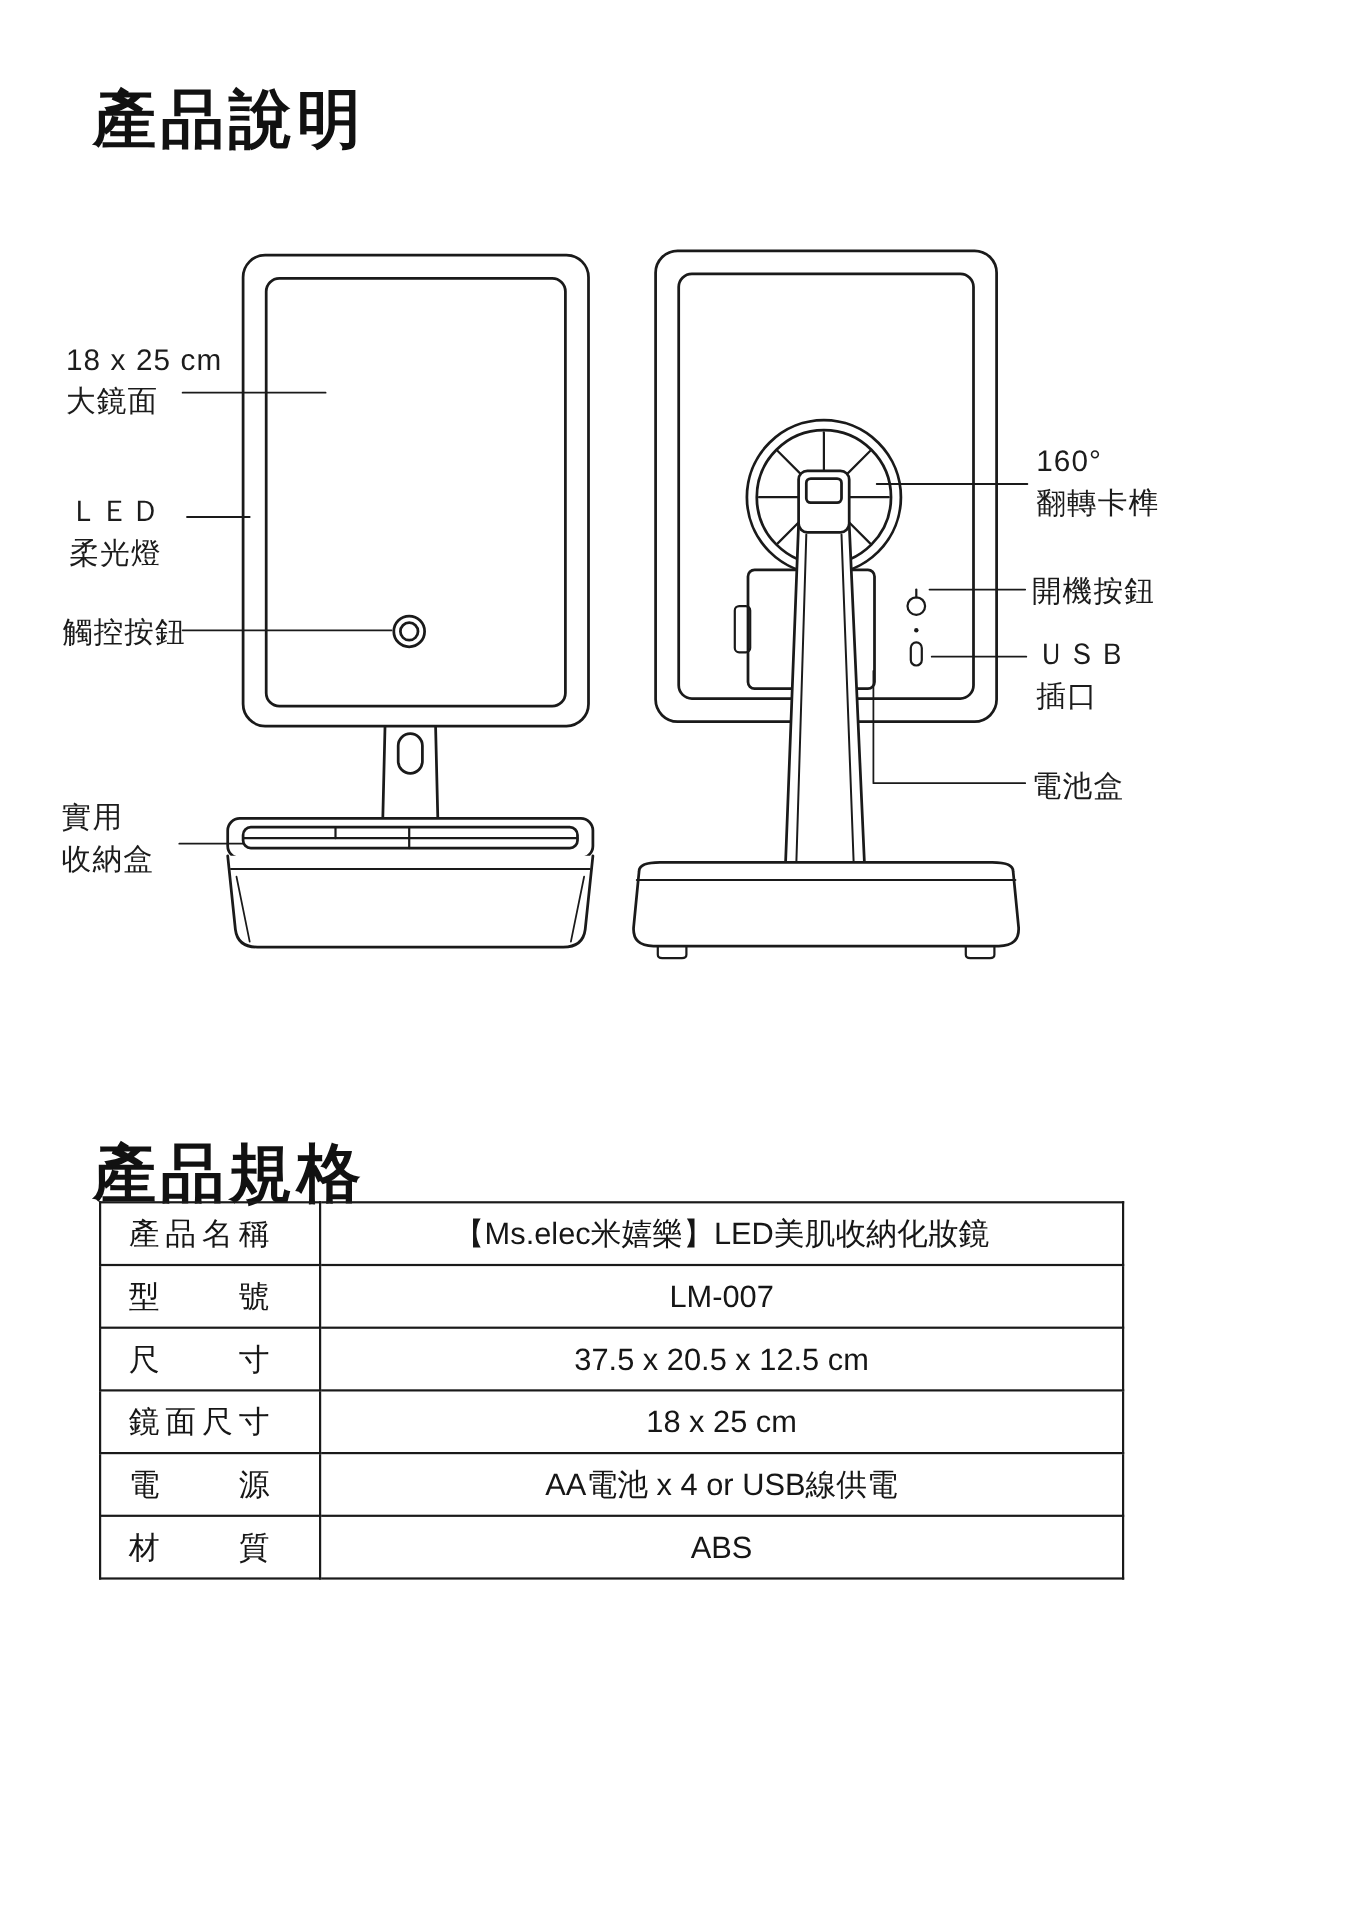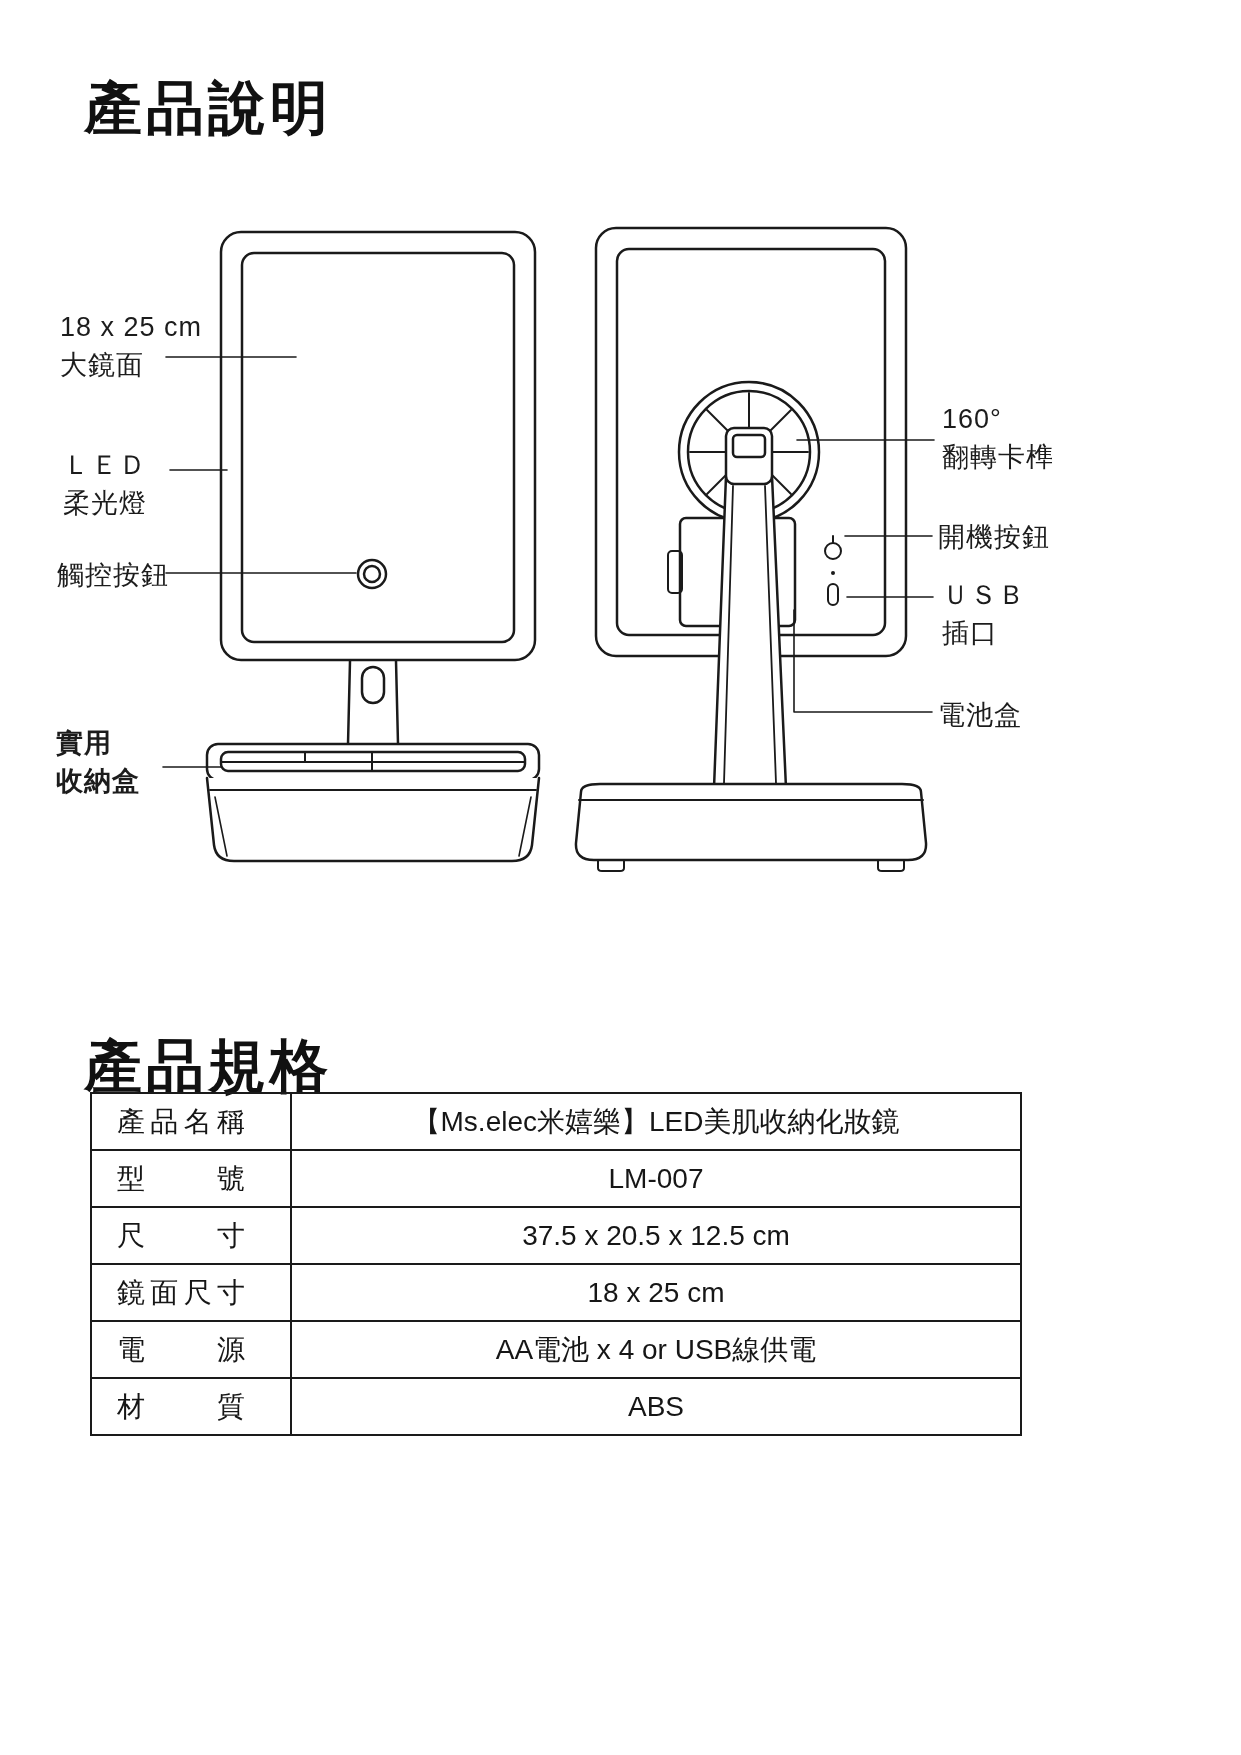--- a/index.html
+++ b/index.html
@@ -35,21 +35,21 @@
     position: absolute;
     font-size: 27px;
     line-height: 38px;
     color: #1c1c1c;
     letter-spacing: 1px;
     white-space: nowrap;
   }
   #callout-mirror-size { left: 60px;  top: 308px; }
   #callout-led         { left: 63px;  top: 446px; }
   #callout-touch       { left: 57px;  top: 556px; }
-  #callout-storage     { left: 56px;  top: 724px; font-weight: bold; }
+  #callout-storage     { left: 56px;  top: 724px; }
   #callout-rotate      { left: 942px; top: 400px; }
   #callout-power       { left: 938px; top: 518px; }
   #callout-usb         { left: 942px; top: 576px; }
   #callout-battery     { left: 938px; top: 696px; }
 
   .spec-table {
     position: absolute;
     left: 90px; top: 1092px;
     width: 930px;
     border-collapse: collapse;

